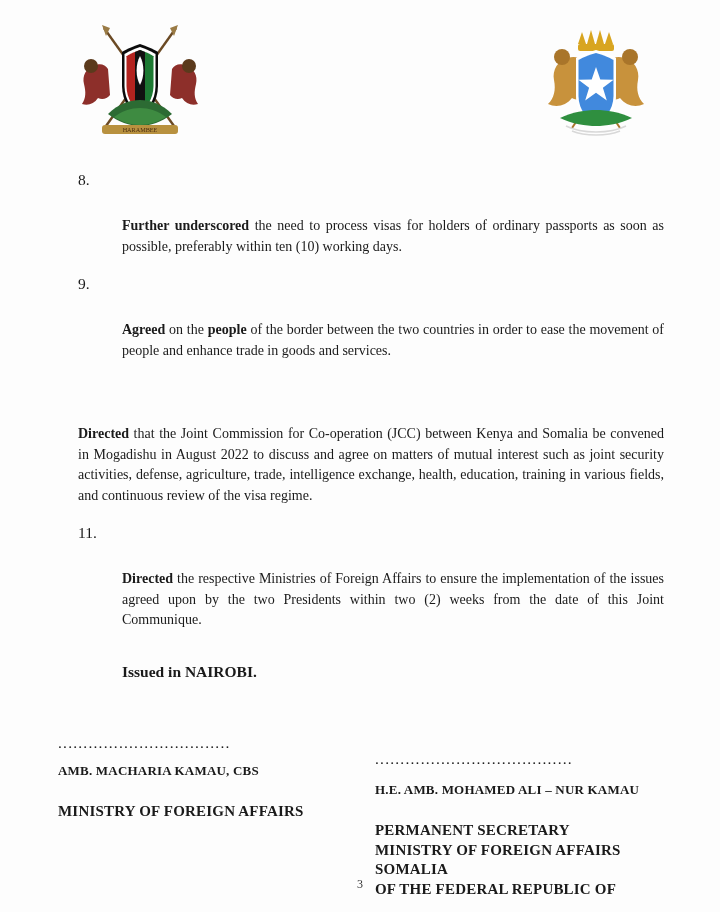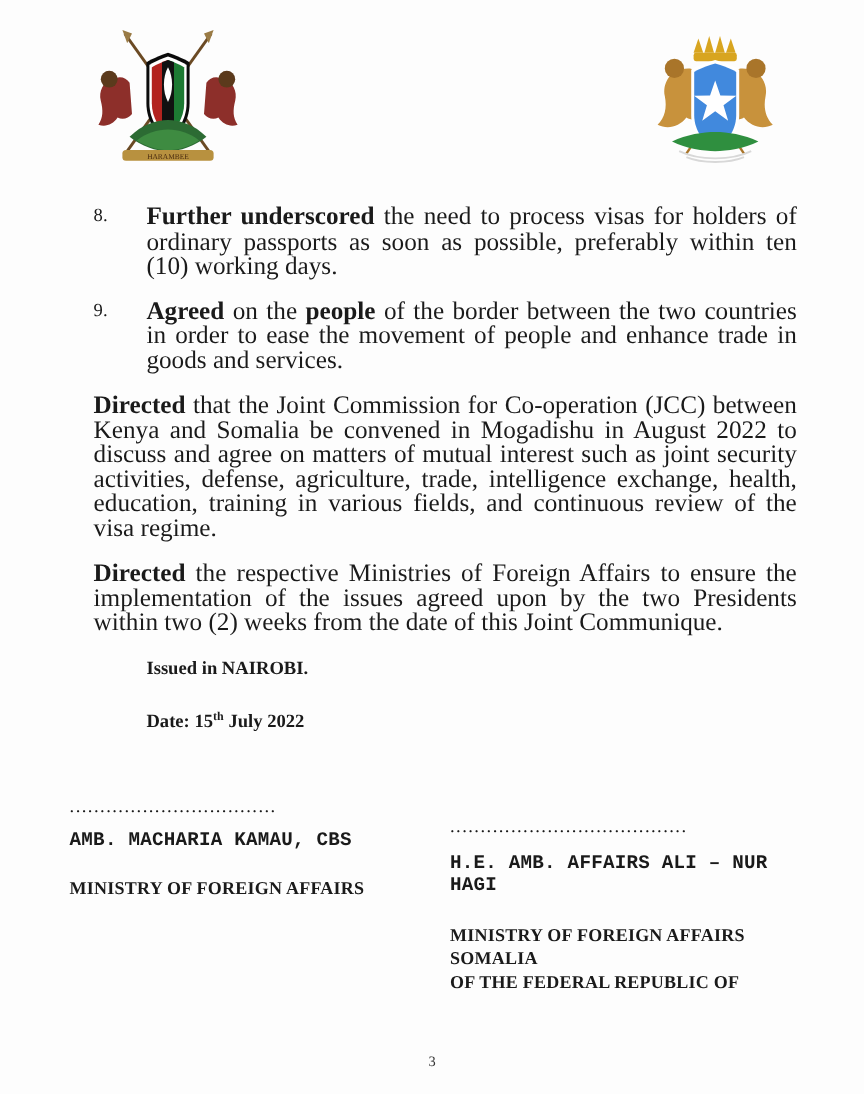--- a/index.html
+++ b/index.html
@@ -44,30 +44,31 @@
   .clause-num {
     width: 44px;
     flex: 0 0 44px;
     font-size: 15.5px;
     line-height: 20.5px;
     color: #1a1a1a;
   }
   .clause-num.wide { width: 44px; }
   .clause-text {
     flex: 1 1 auto;
-    font-size: 21px;
+    font-size: 14px;
     line-height: 20.5px;
     text-align: justify;
     text-justify: inter-word;
     color: #1a1a1a;
+    margin-top: 46px;
   }
   .clause-text b { font-weight: bold; }
 
   .issued {
-    margin: 18px 0 0 44px;
+    margin: 30px 0 0 44px;
     font-size: 15.5px;
     font-weight: bold;
     line-height: 21px;
   }
   .dateline {
     margin: 19px 0 0 44px;
     font-size: 15.5px;
     font-weight: bold;
     line-height: 21px;
   }
@@ -87,25 +88,24 @@
   .sig-col.right { padding-left: 6px; }
   .dots {
     font-size: 15.5px;
     letter-spacing: 1.2px;
     color: #1a1a1a;
     white-space: nowrap;
     overflow: hidden;
   }
   .sig-name {
     margin-top: 9px;
-    font-size: 16px;
+    font-size: 13px;
     font-weight: bold;
     line-height: 19.5px;
     letter-spacing: 0.2px;
-    font-family: Liberation Mono, monospace;
   }
   .sig-title {
     margin-top: 22px;
     font-size: 15px;
     font-weight: bold;
     line-height: 19.5px;
     letter-spacing: 0.2px;
     text-align: justify;
     text-justify: inter-word;
   }
@@ -216,42 +216,43 @@
     <div class="clause">
       <div class="clause-num">9.</div>
       <div class="clause-text"><b>Agreed</b><span> on the <b>people</b> of the border between the two countries in order to ease the movement of people and enhance trade in goods and services.</span></div>
     </div>
 
     <div class="clause">
       <div class="clause-text"><b>Directed</b><span> that the Joint Commission for Co-operation (JCC) between Kenya and Somalia be convened in Mogadishu in August 2022 to discuss and agree on matters of mutual interest such as joint security activities, defense, agriculture, trade, intelligence exchange, health, education, training in various fields, and continuous review of the visa regime.</span></div>
     </div>
 
     <div class="clause">
+      <div class="clause-num wide">11.</div>
       <div class="clause-text"><b>Directed</b><span> the respective Ministries of Foreign Affairs to ensure the implementation of the issues agreed upon by the two Presidents within two (2) weeks from the date of this Joint Communique.</span></div>
     </div>
 
     <div class="issued">Issued in NAIROBI.</div>
 
-    <div class="dateline"><span>Date: 15</span><sup>th</sup><span> July 2022</span></div>
   </div>
 
   <div class="signatures">
 
     <div class="sig-col left">
       <div class="dots">..................................</div>
       <div class="sig-name">AMB. MACHARIA KAMAU, CBS</div>
       <div class="sig-title">
         <span class="jline">MINISTRY OF FOREIGN AFFAIRS</span>
       </div>
     </div>
 
     <div class="sig-col right">
       <div class="dots">.......................................</div>
-      <div class="sig-name">H.E. AMB. AFFAIRS ALI – NUR HAGI</div>
+      <div class="sig-name">H.E. AMB. MOHAMED ALI – NUR KAMAU</div>
       <div class="sig-title">
+        <span class="jline">PERMANENT SECRETARY</span>
         <span class="jline">MINISTRY OF FOREIGN AFFAIRS</span>
         <span class="jline">SOMALIA</span>
         <span class="jline">OF THE FEDERAL REPUBLIC OF</span>
       </div>
     </div>
   </div>
 
   <div class="page-number">3</div>
 </div>
 

